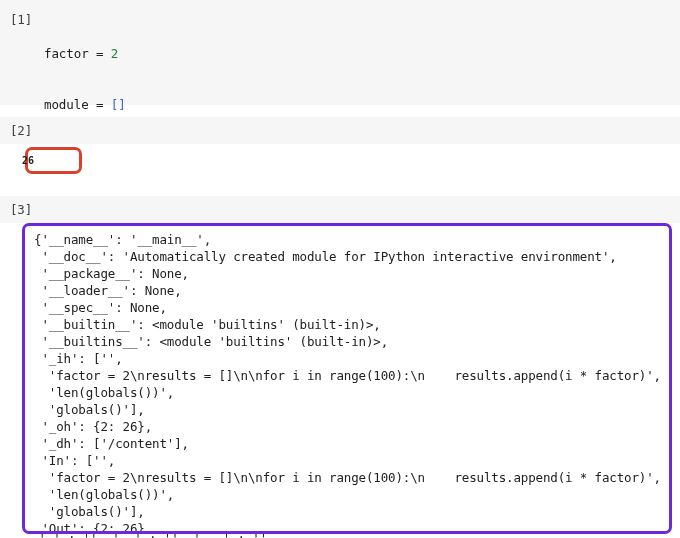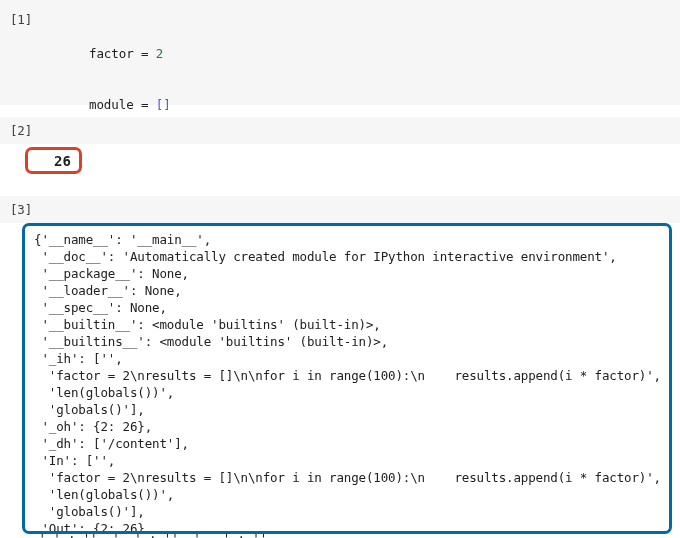--- a/index.html
+++ b/index.html
@@ -55,21 +55,21 @@
   .indent-guide {
     display: inline-block;
     border-left: 1px solid #c8c8c8;
     height: 15px;
     vertical-align: -3px;
     margin-right: 0;
     width: 0;
   }
 
   
-  .tok-plain   { color: #202124; margin-left: 45px; }
+  .tok-plain   { color: #202124; }
   .tok-num     { color: #1a7f37; }
   .tok-kw      { color: #a329dc; }
   .tok-fn      { color: #8d7a16; }
   .tok-punc    { color: #4a5bd6; }
 
   
   #cell-1 {
     position: absolute;
     left: 0; top: 0;
     width: 680px;
@@ -102,24 +102,24 @@
     top: 3px;
     width: 57px;
     height: 27px;
     box-sizing: border-box;
     border: 3px solid #d9422a;
     border-radius: 7px;
     background: #ffffff;
   }
   .result-value {
     position: absolute;
-    left: 54px;
+    left: 22px;
     top: 10px;
     font-family: "DejaVu Sans Mono", "Liberation Mono", monospace;
-    font-size: 14px;
+    font-size: 10px;
     line-height: 14px;
     color: #202124;
     font-weight: bold;
   }
 
   
   #cell-3 {
     position: absolute;
     left: 0; top: 196px;
     width: 680px;
@@ -138,21 +138,21 @@
     background: #ffffff;
     overflow: hidden;
   }
   .dump-box {
     position: absolute;
     left: 22px;
     top: 0px;
     width: 650px;
     height: 311px;
     box-sizing: border-box;
-    border: 3px solid #0369a1;
+    border: 3px solid #6d28d9;
     border-radius: 7px;
     background: #ffffff;
     overflow: hidden;
   }
   .dump-text {
     position: absolute;
     left: 9px;
     top: 5px;
     width: 680px;
     font-family: "DejaVu Sans Mono", "Liberation Mono", monospace;

